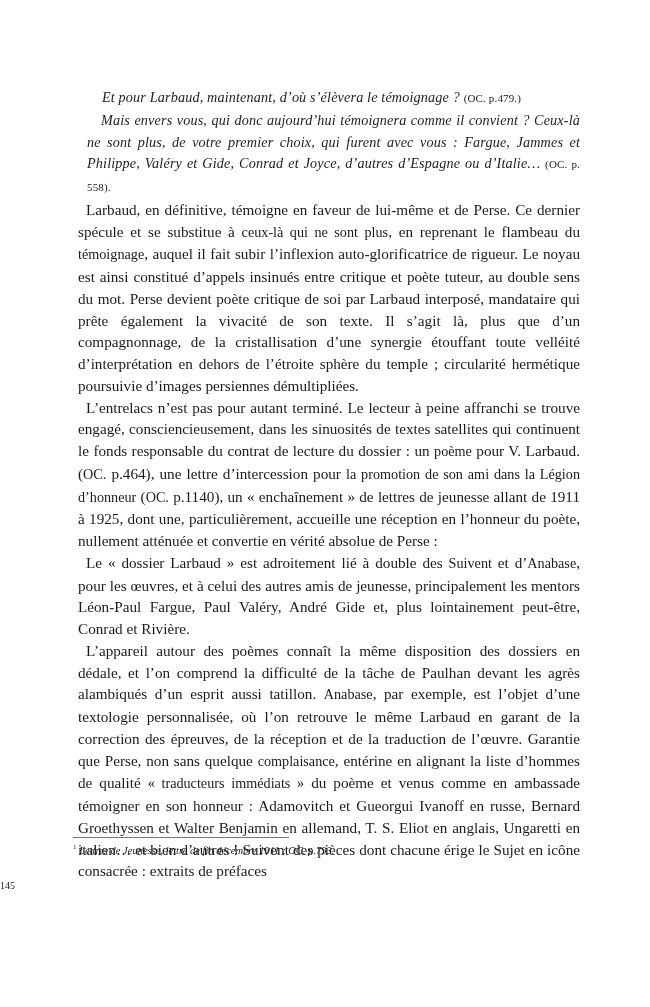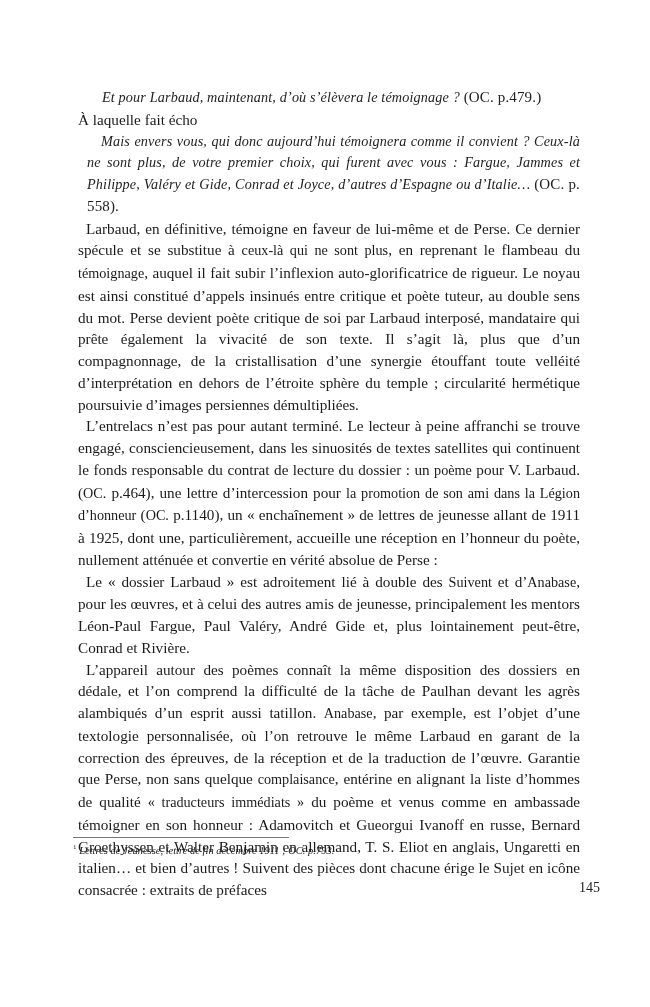--- a/index.html
+++ b/index.html
@@ -32,21 +32,21 @@
     .quote {
       margin: 0 0 0 9px;
       text-align: justify;
       font-style: italic;
       font-size: 14.2px;
       line-height: 21.75px;
       color: #222;
       text-indent: 14px;
       letter-spacing: 0.15px;
     }
-    .quote .ref { font-style: normal; font-size: 15px; }
+    .quote .ref { font-style: normal; font-size: 11px; }
     .quote.q1 { margin-left: 0; text-indent: 24px; }
     .it { font-size: 14.2px; }
     sup.fnref { font-size: 9px; line-height: 0; vertical-align: super; font-style: normal; }
     .footnote-rule {
       position: absolute;
       left: 73px;
       top: 837px;
       width: 216px;
       height: 0;
       border-top: 1.5px solid #777;
@@ -59,38 +59,35 @@
       font-style: italic;
       color: #222;
       white-space: nowrap;
     }
     .footnote sup { font-style: normal; font-size: 7px; vertical-align: super; }
     .page-number {
       position: absolute;
       left: 0;
       width: 600px;
       top: 880px;
-      text-align: right;
-      font-size: 14px;
+      text-align: left;
+      font-size: 10px;
       color: #222;
     }
   </style>
 </head>
 <body>
 
 <div class="page-body">
 
 
   <p class="quote q1">
     <span>Et pour Larbaud, maintenant, d’où s’élèvera le témoignage ? </span><span class="ref">(OC. p.479.)</span>
   </p>
 
-  <p class="para noindent">
-    <span>À laquelle fait écho</span>
-  </p>
 
   <p class="quote">
     <span>Mais envers vous, qui donc aujourd’hui témoignera comme il convient ? Ceux-là ne sont plus, de votre premier choix, qui furent avec vous : Fargue, Jammes et Philippe, Valéry et Gide, Conrad et Joyce, d’autres d’Espagne ou d’Italie… </span><span class="ref">(OC. p. 558).</span>
   </p>
 
   <p class="para">
     <span>Larbaud, en définitive, témoigne en faveur de lui-même et de Perse. Ce dernier spécule et se substitue à </span><span class="it">ceux-là qui ne sont plus</span><span>, en reprenant le flambeau du </span><span class="it">témoignage</span><span>, auquel il fait subir l’inflexion auto-glorificatrice de rigueur. Le noyau est ainsi constitué d’appels insinués entre critique et poète tuteur, au double sens du mot. Perse devient poète critique de soi par Larbaud interposé, mandataire qui prête également la vivacité de son texte. Il s’agit là, plus que d’un compagnonnage, de la cristallisation d’une synergie étouffant toute velléité d’interprétation en dehors de l’étroite sphère du temple ; circularité hermétique poursuivie d’images persiennes démultipliées.</span>
   </p>
 
   <p class="para">

